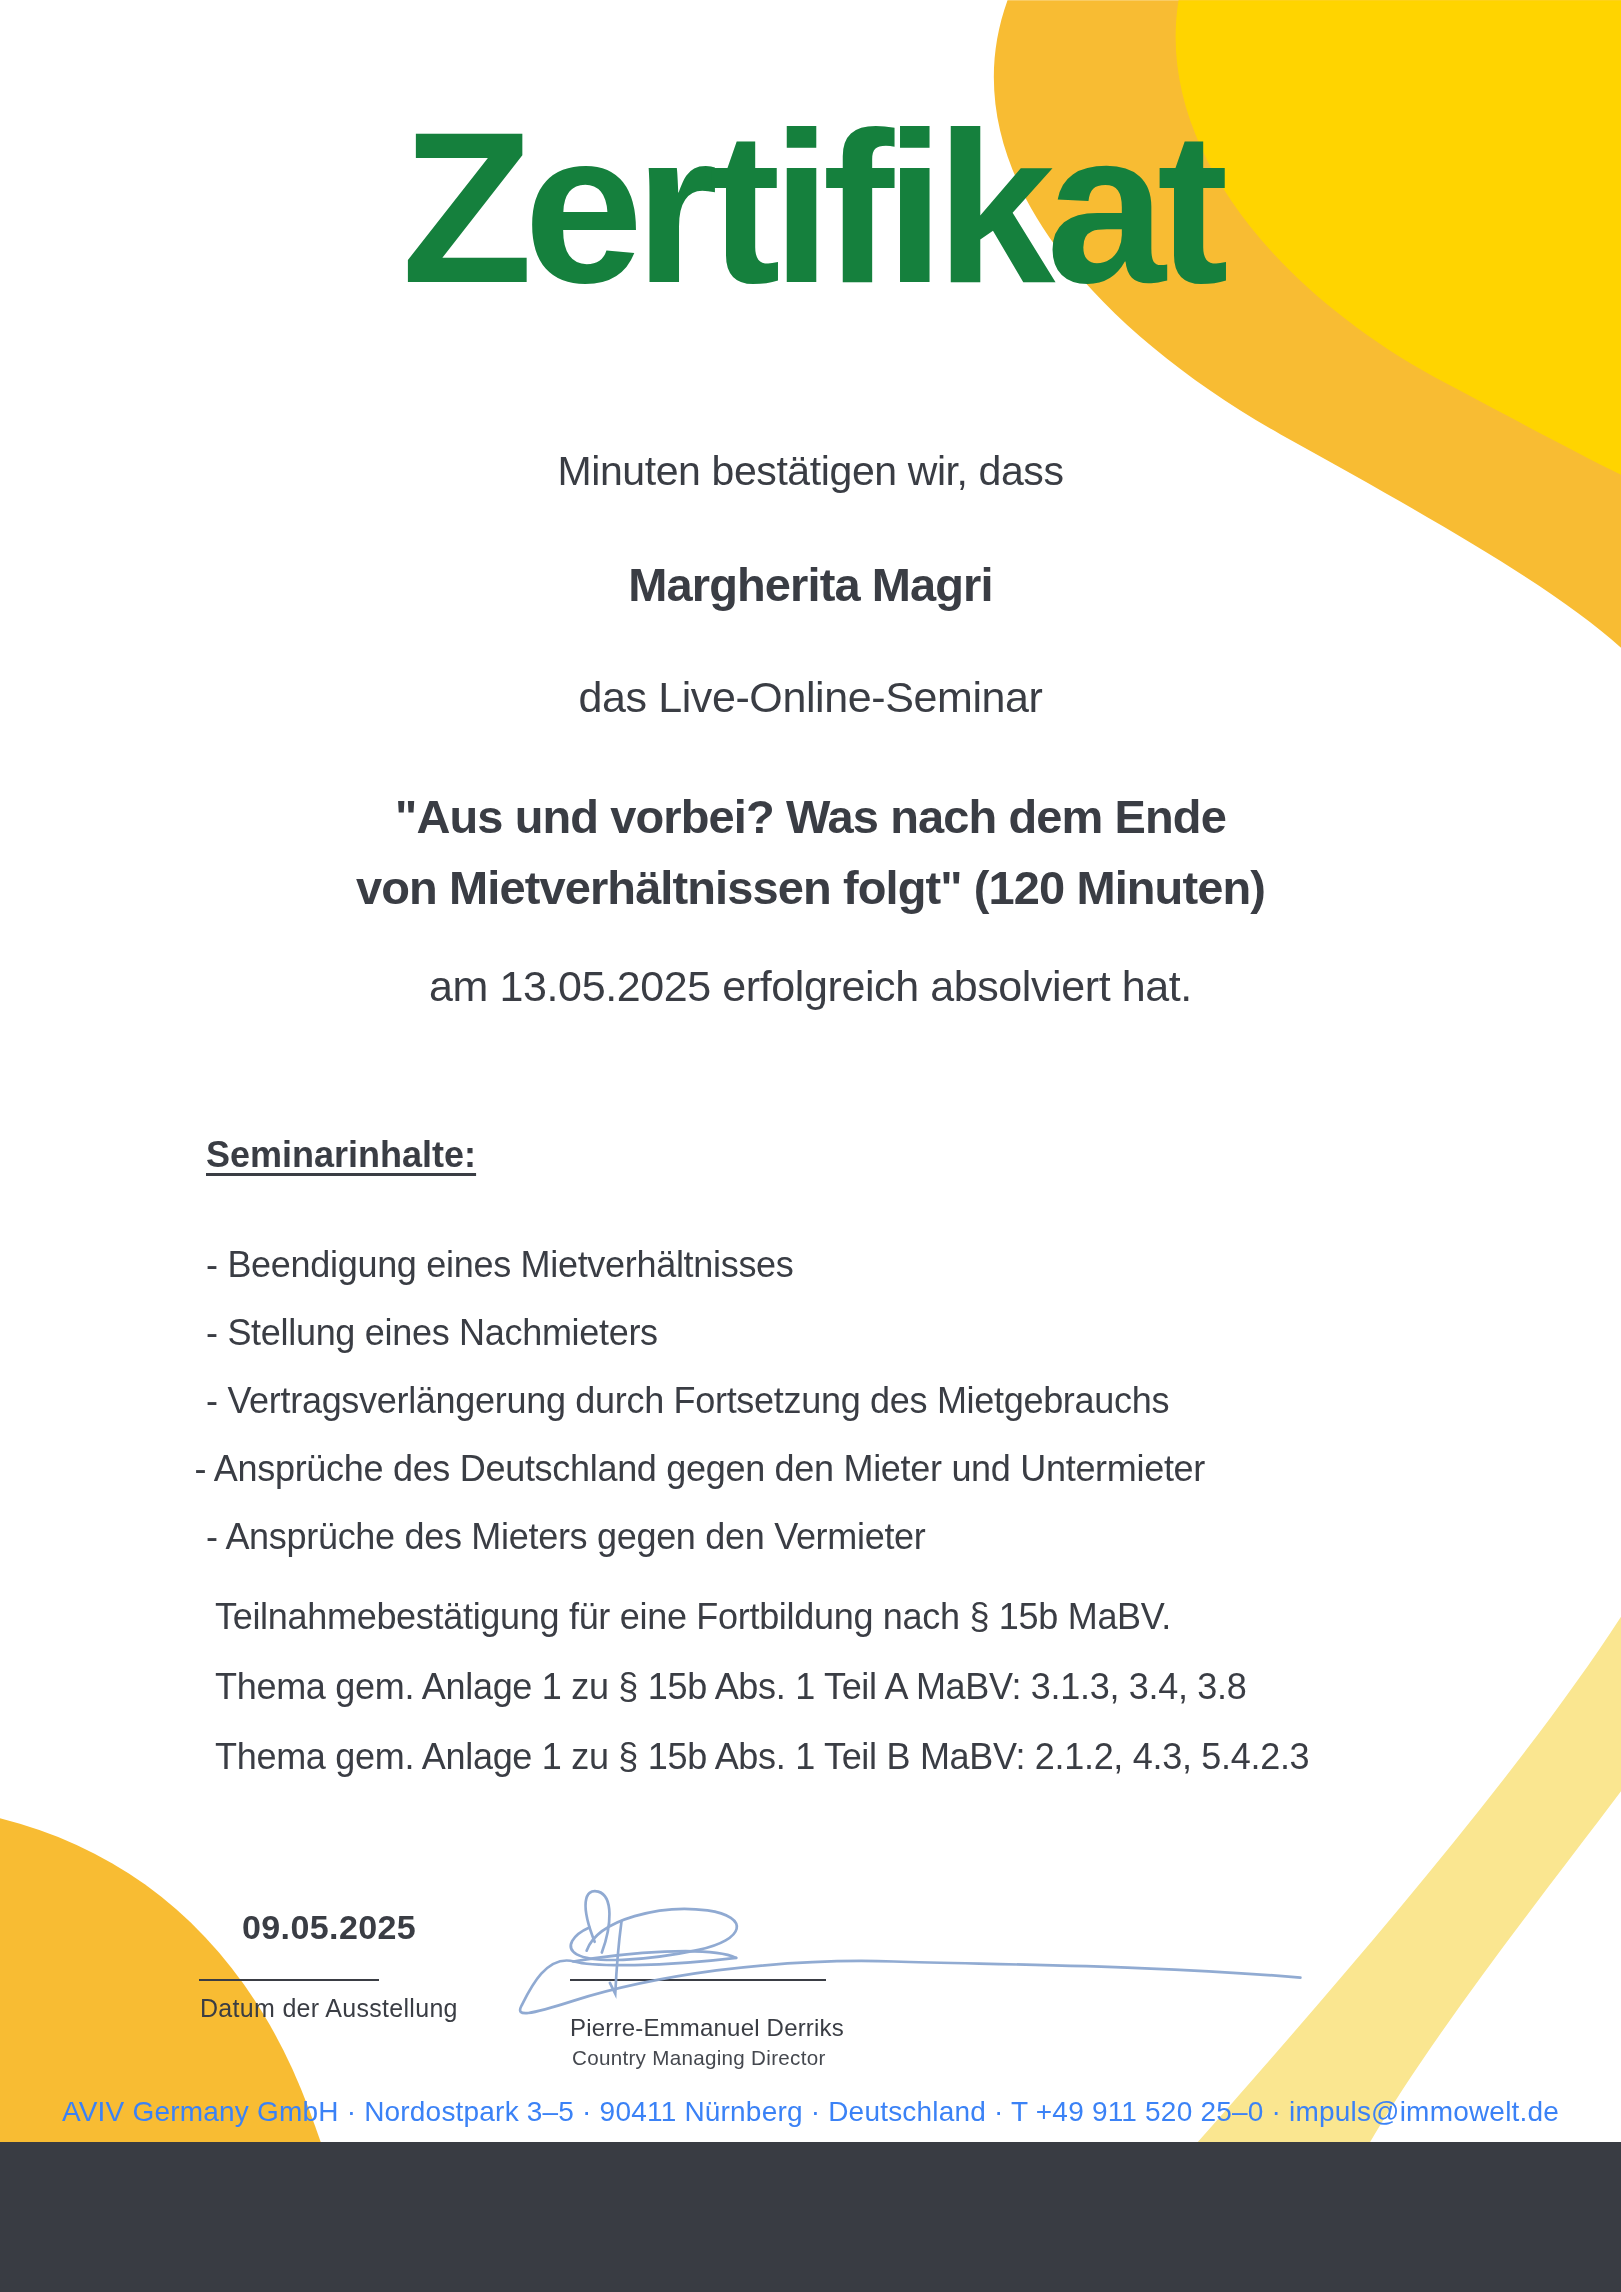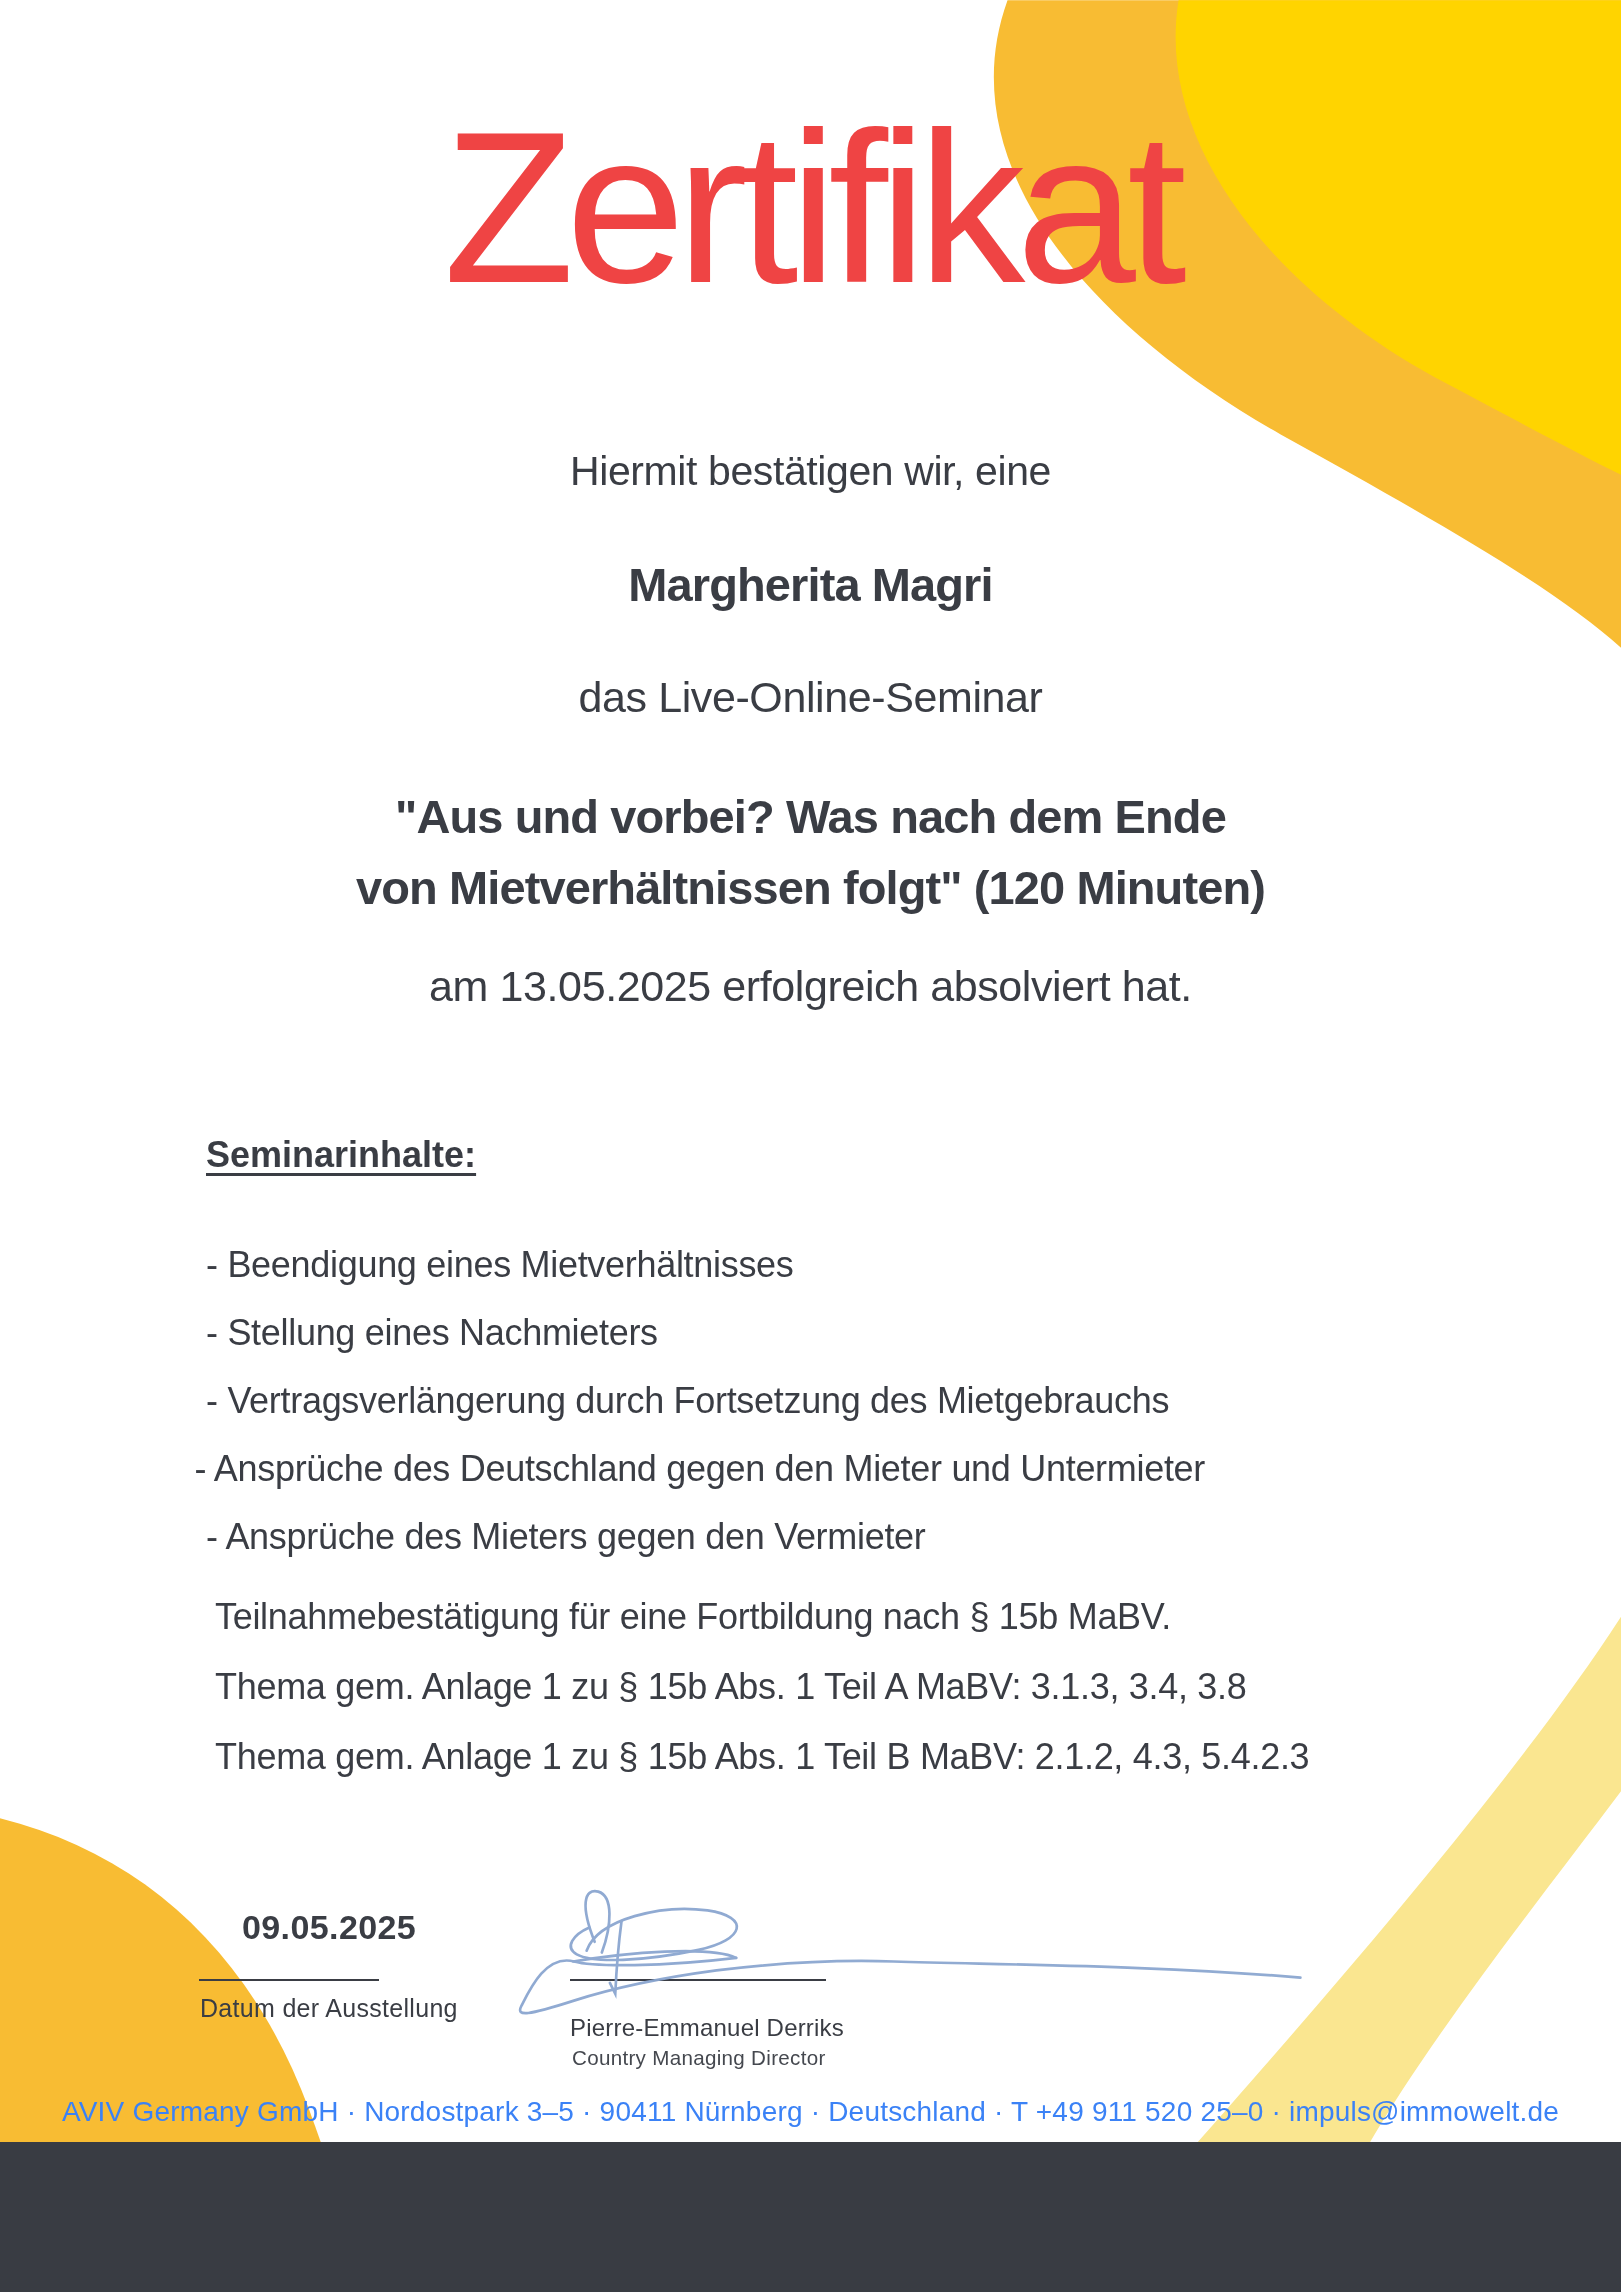--- a/index.html
+++ b/index.html
@@ -8,22 +8,22 @@
     width:1621px;height:2293px;
     overflow:hidden;
     font-family:"Liberation Sans", sans-serif;
     color:#3A3D44;
   }
   .abs{position:absolute;}
   .center{left:0;width:1621px;text-align:center;}
   svg.decor{position:absolute;left:0;top:0;z-index:0;}
   .content{position:relative;z-index:2;}
   .page-title{
-    top:100px;font-size:215px;font-weight:400;letter-spacing:-9px;
-    line-height:1;color:#ef4444;
+    top:100px;font-size:215px;font-weight:700;letter-spacing:-9px;
+    line-height:1;color:#15803d;
   }
   .intro-line{top:448px;font-size:41px;letter-spacing:-0.4px;}
   .participant{top:557px;font-size:47px;font-weight:700;letter-spacing:-0.9px;}
   .seminar-type{top:673px;font-size:43px;letter-spacing:-0.4px;}
   .seminar-title{top:781px;font-size:47px;font-weight:700;line-height:1.52;letter-spacing:-0.9px;}
   .completion{top:962px;font-size:43px;letter-spacing:-0.4px;}
   .contents-heading{
     left:206px;top:1134px;font-size:36px;font-weight:700;
     text-decoration:underline;text-decoration-thickness:2.7px;text-underline-offset:6.3px;
   }
@@ -48,21 +48,21 @@
 
 <svg class="decor" width="1621" height="2293" viewBox="0 0 1810 2560">
   <path d="M 1125,0 C 1060,180 1210,360 1430,485 C 1620,590 1740,660 1810,723 L 1810,0 Z" fill="#F8BC33"></path>
   <path d="M 1316,0 C 1290,160 1420,320 1600,420 C 1690,468 1760,505 1810,530 L 1810,0 Z" fill="#FFD400"></path>
   <path d="M 0,2030 C 160,2070 280,2180 345,2355 C 365,2410 372,2430 375,2460 L 0,2460 Z" fill="#F8BC33"></path>
   <path d="M 1810,1805 C 1690,1990 1480,2230 1330,2400 L 1525,2400 C 1600,2270 1720,2120 1810,2000 Z" fill="#FAE690"></path>
 </svg>
 
 <div class="content">
   <div class="abs center page-title">Zertifikat</div>
-  <div class="abs center intro-line">Hiermit bestätigen wir, eine</div>
+  <div class="abs center intro-line">Minuten bestätigen wir, dass</div>
   <div class="abs center participant">Margherita Magri</div>
   <div class="abs center seminar-type">das Live-Online-Seminar</div>
   <div class="abs center seminar-title">
     <div>"Aus und vorbei? Was nach dem Ende</div>
     <div>von Mietverhältnissen folgt" (120 Minuten)</div>
   </div>
   <div class="abs center completion">am 13.05.2025 erfolgreich absolviert hat.</div>
 
   <div class="abs contents-heading">Seminarinhalte:</div>
   <div class="seminar-item" style="top:1216px">- Beendigung eines Mietverhältnisses</div>

